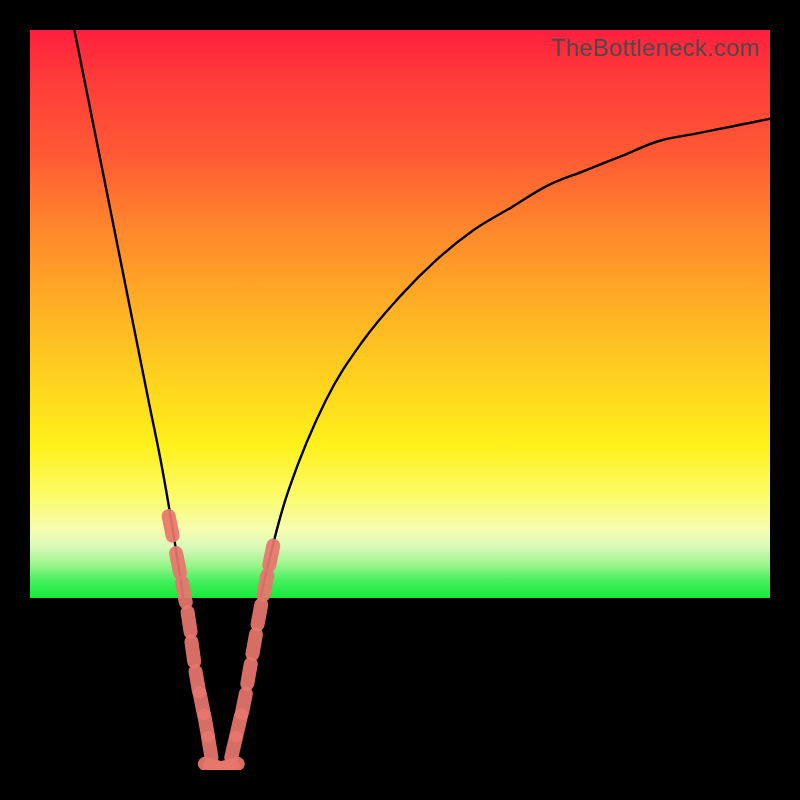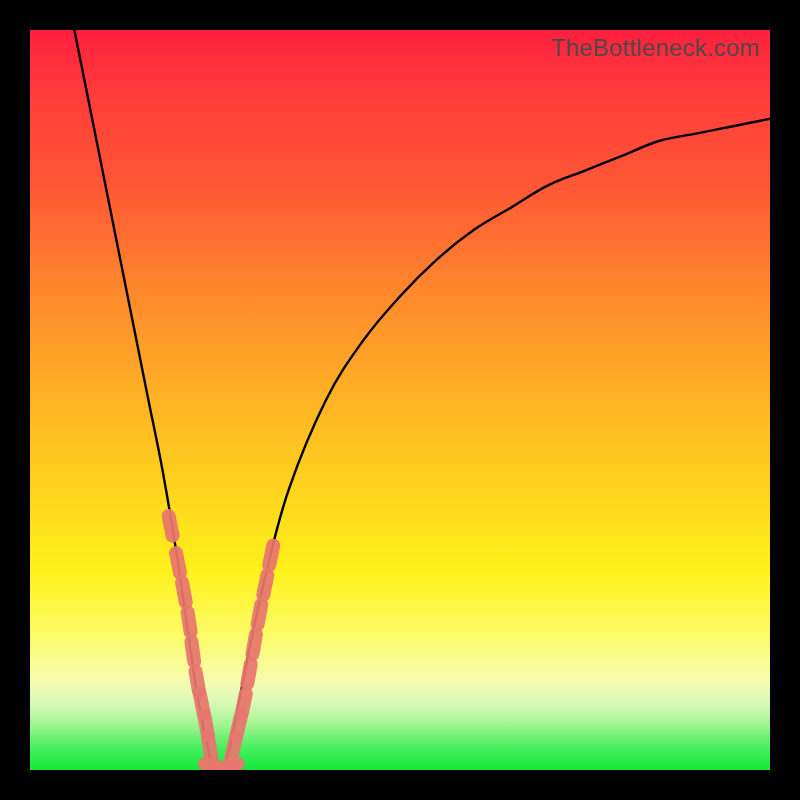--- a/index.html
+++ b/index.html
@@ -17,21 +17,21 @@
     top: 0;
     width: 800px;
     height: 800px;
     background: #000;
   }
   .plot {
     position: absolute;
     left: 30px;
     top: 30px;
     width: 740px;
-    height: 740px;
+    height: 568px;
     
     background: linear-gradient(to bottom,
       #ff1f3e 0%,
       #ff3a3a 8%,
       #ff5a34 22%,
       #ff8a2c 36%,
       #ffb324 50%,
       #ffd61e 63%,
       #fff11a 73%,
       #fcfc6a 82%,

